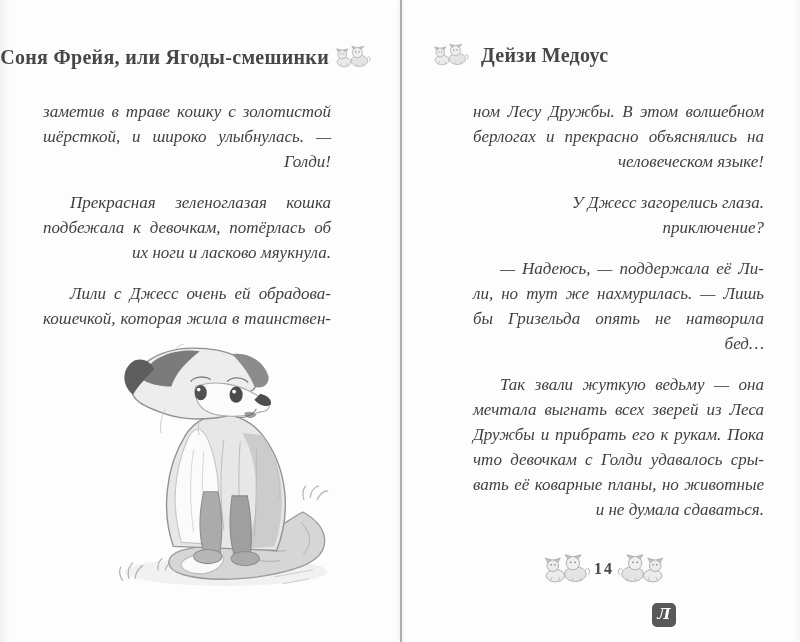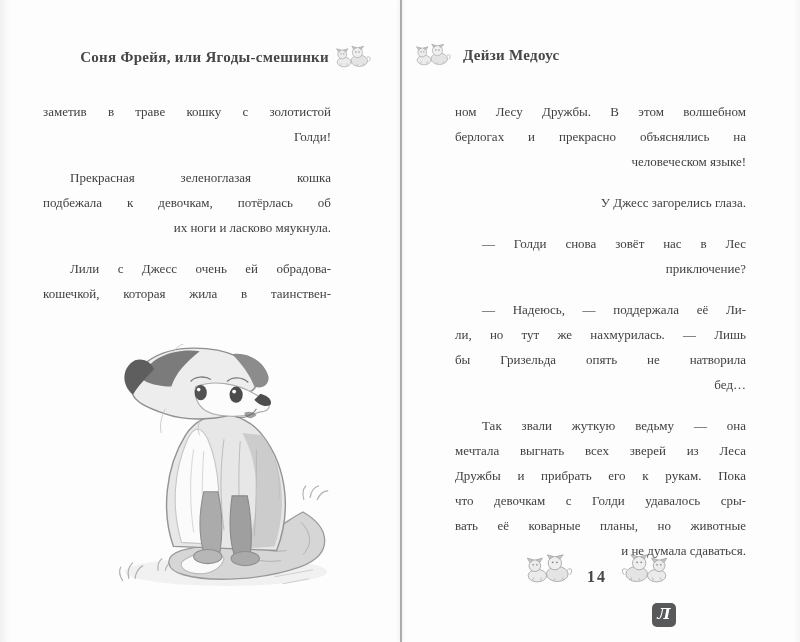--- a/index.html
+++ b/index.html
@@ -10,34 +10,34 @@
     color:#3f3f3f;
   }
   .edge-left{position:absolute;left:0;top:0;width:10px;height:642px;
     background:linear-gradient(to right, rgba(0,0,0,0.05), rgba(0,0,0,0));}
   .edge-right{position:absolute;right:0;top:0;width:8px;height:642px;
     background:linear-gradient(to left, rgba(0,0,0,0.03), rgba(0,0,0,0));}
   .gutter{position:absolute;left:400px;top:0;width:2px;height:642px;
     background:#abacad;box-shadow:0 0 4px rgba(0,0,0,0.12);}
   .page{position:absolute;top:0;height:642px;}
   .page-left{left:0;width:400px;}
-  .page-right{left:384px;width:358px;}
+  .page-right{left:402px;width:358px;}
   .header{position:absolute;display:flex;align-items:center;}
   .header-left{top:42px;right:28px;gap:5px;}
   .header-right{top:40px;left:30px;gap:11px;}
-  .header-title{font-weight:bold;font-size:15px;letter-spacing:0.3px;color:#474747;white-space:nowrap;}
+  .header-title{font-weight:bold;font-size:20px;letter-spacing:0.3px;color:#474747;white-space:nowrap;}
   .icon-critters{width:38px;height:30px;flex:0 0 auto;}
-  .textcol{position:absolute;top:99px;font-size:13px;line-height:25px;}
+  .textcol{position:absolute;top:99px;font-size:17px;line-height:25px;font-style:italic;}
   .page-left .textcol{left:43px;width:288px;}
   .page-right .textcol{left:71px;width:291px;}
   .line{min-height:25px;text-align:right;}
   .line.just{text-align:justify;text-align-last:justify;}
   .line.ind{text-indent:27px;margin-top:16px;}
   .fox{position:absolute;left:102px;top:338px;width:244px;height:258px;}
-  .footer{position:absolute;top:552px;left:140px;display:flex;align-items:flex-end;gap:11px;}
+  .footer{position:absolute;top:552px;left:140px;display:flex;align-items:center;gap:0;}
   .footer .icon-critters{width:50px;height:34px;}
   .page-number{font-size:16px;font-weight:bold;letter-spacing:2px;color:#474747;padding:0 2px;}
   .labirint{position:absolute;left:652px;top:603px;width:24px;height:24px;border-radius:5px;
     background:#58595b;display:flex;align-items:center;justify-content:center;}
   .labirint span{color:#fff;font-family:"DejaVu Serif", serif;font-style:italic;font-weight:bold;
     font-size:15px;line-height:1;transform:translateY(-1px);}
   .defs-hidden{position:absolute;width:0;height:0;overflow:hidden;}
 </style>
 </head>
 <body>
@@ -69,20 +69,21 @@
 <div class="page page-left">
   <div class="header header-left">
     <span class="header-title">Соня Фрейя, или Ягоды-смешинки</span>
     <svg class="icon-critters" viewBox="0 0 60 34">
       <use href="#critters"></use>
     </svg>
   </div>
 
   <div class="textcol" id="left-lines">
       <div class="line just">заметив в траве кошку с золотистой</div>
+      <div class="line just">шёрсткой, и широко улыбнулась. —</div>
       <div class="line">Голди!</div>
       <div class="line just ind">Прекрасная зеленоглазая кошка</div>
       <div class="line just">подбежала к девочкам, потёрлась об</div>
       <div class="line">их ноги и ласково мяукнула.</div>
       <div class="line just ind">Лили с Джесс очень ей обрадова-</div>
       <div class="line just">кошечкой, которая жила в таинствен-</div>
     </div>
 
   <svg class="fox" viewBox="0 0 240 255">
 
@@ -163,21 +164,20 @@
       <use href="#critters"></use>
     </svg>
     <span class="header-title">Дейзи Медоус</span>
   </div>
 
   <div class="textcol" id="right-lines">
       <div class="line just">ном Лесу Дружбы. В этом волшебном</div>
       <div class="line just">берлогах и прекрасно объяснялись на</div>
       <div class="line">человеческом языке!</div>
       <div class="line ind">У Джесс загорелись глаза.</div>
-      <div class="line just ind">— Голди снова зовёт нас в Лес</div>
       <div class="line">приключение?</div>
       <div class="line just ind">— Надеюсь, — поддержала её Ли-</div>
       <div class="line just">ли, но тут же нахмурилась. — Лишь</div>
       <div class="line just">бы Гризельда опять не натворила</div>
       <div class="line">бед…</div>
       <div class="line just ind">Так звали жуткую ведьму — она</div>
       <div class="line just">мечтала выгнать всех зверей из Леса</div>
       <div class="line just">Дружбы и прибрать его к рукам. Пока</div>
       <div class="line just">что девочкам с Голди удавалось сры-</div>
       <div class="line just">вать её коварные планы, но животные</div>

